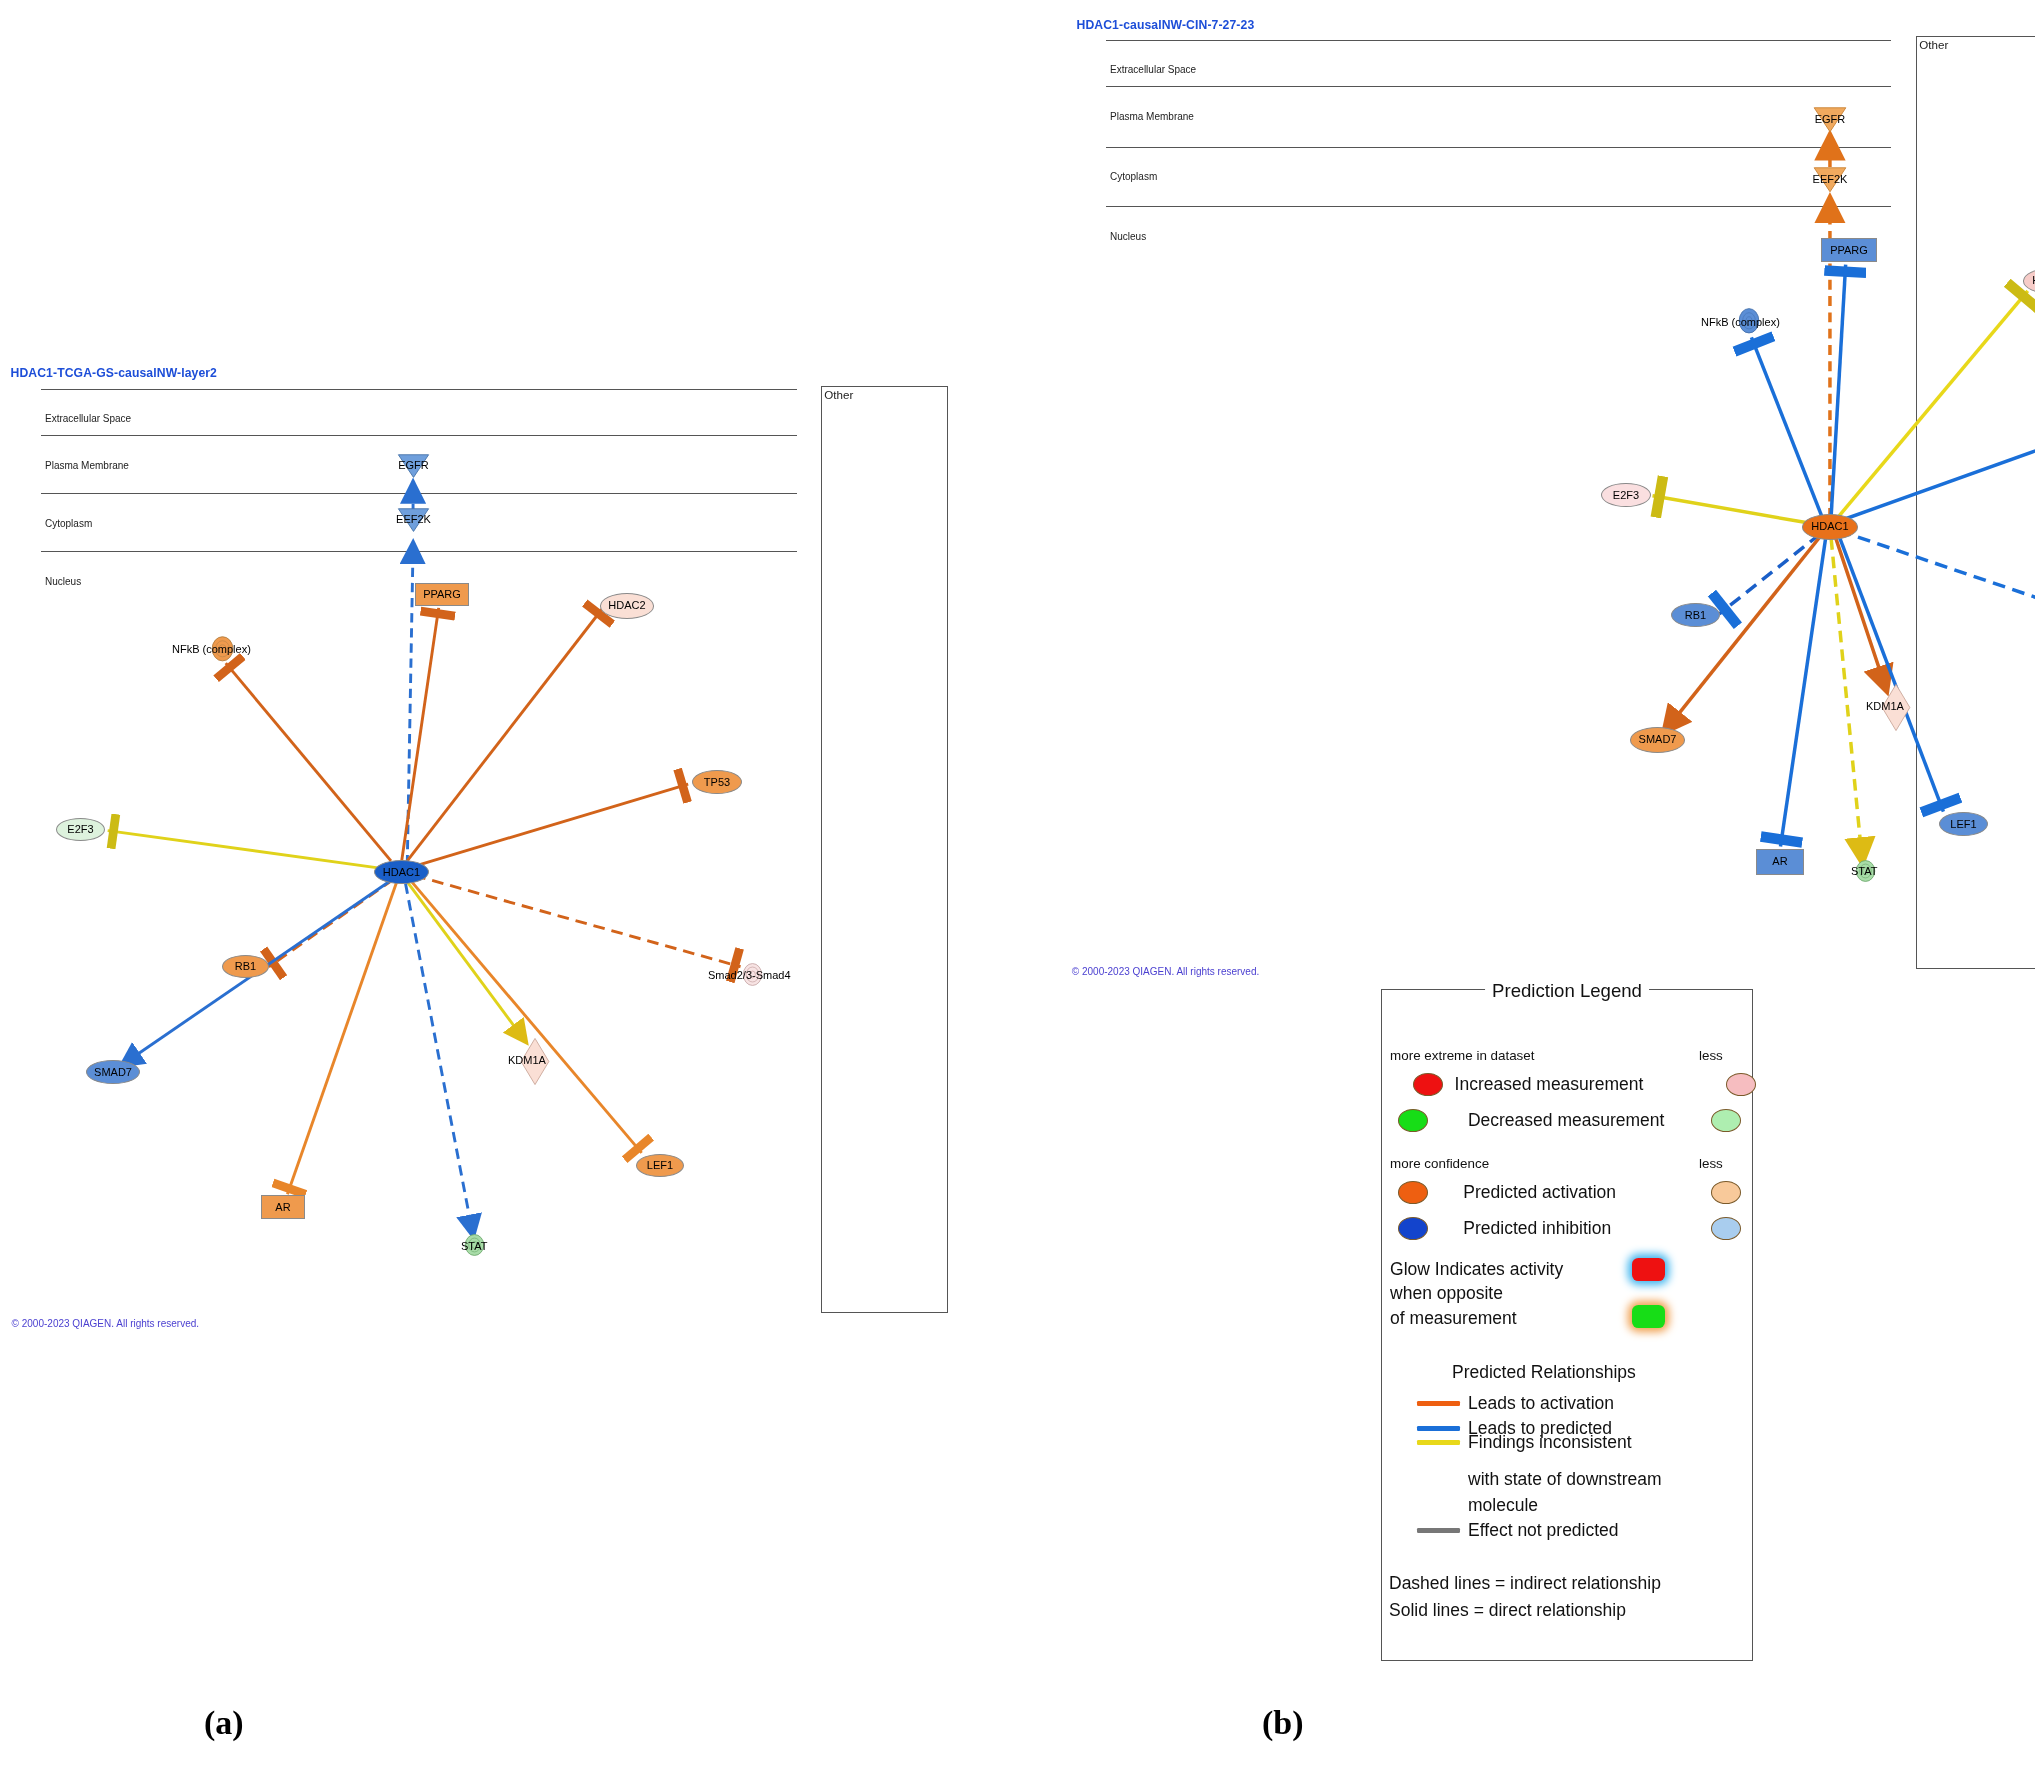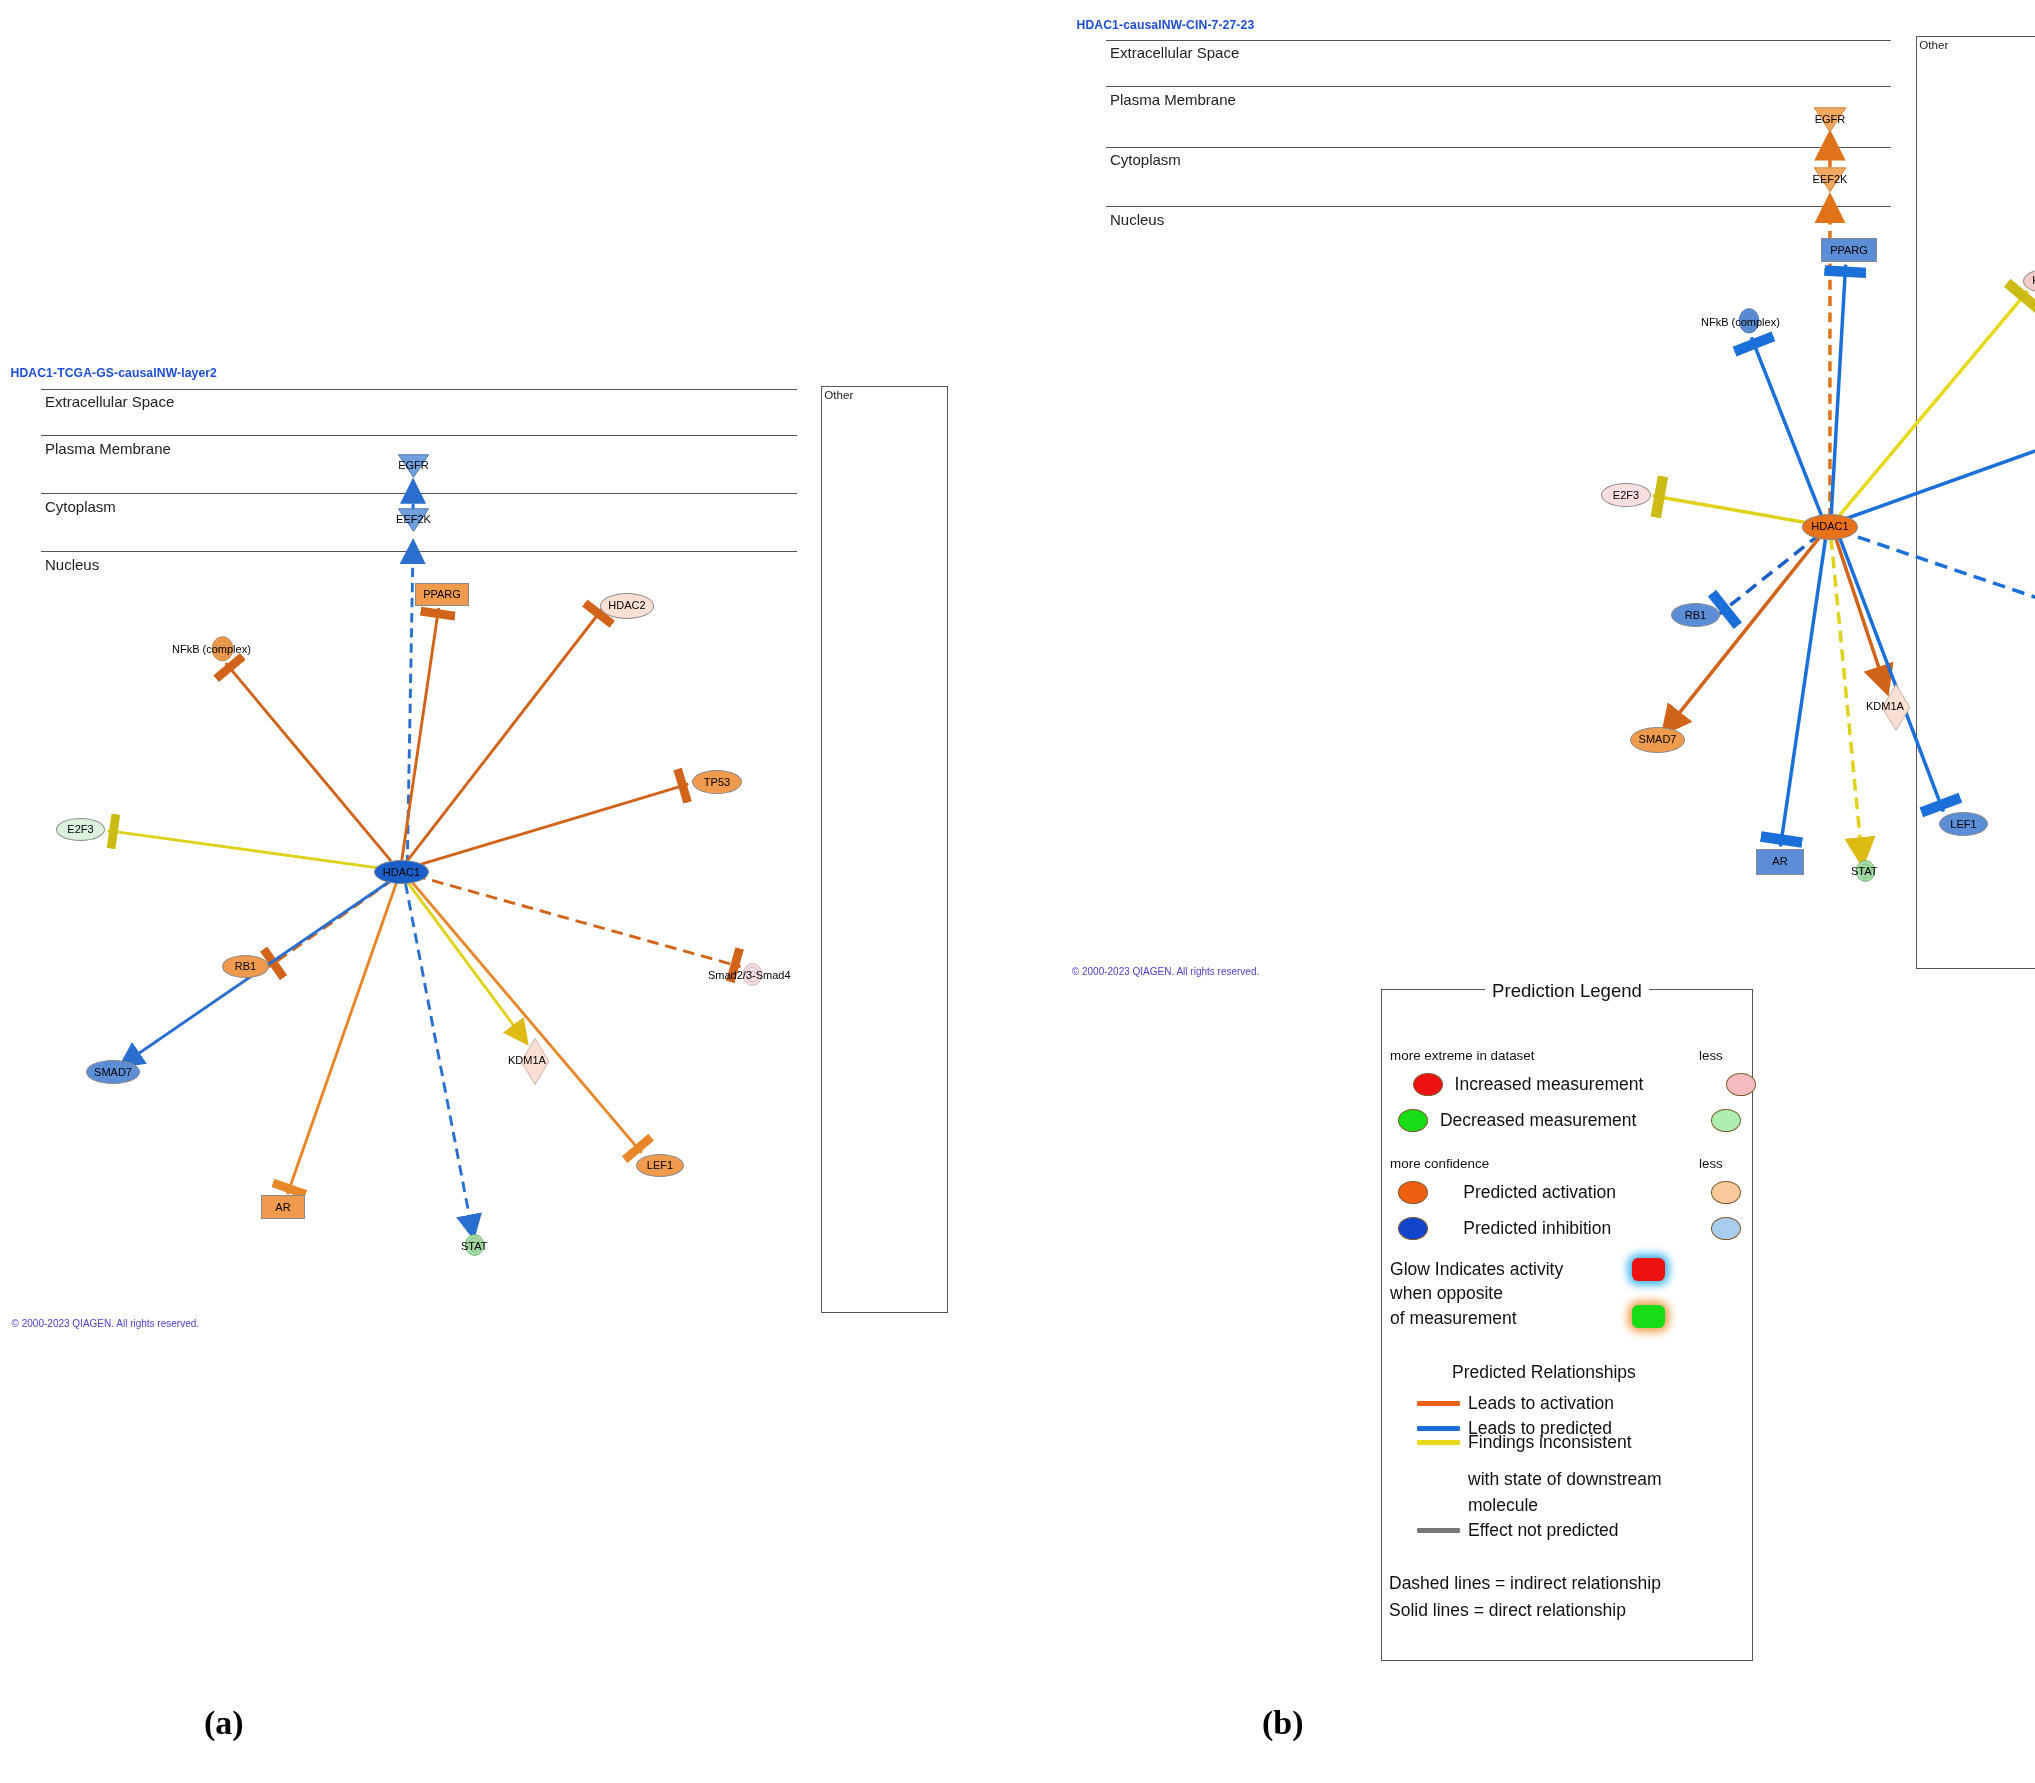--- a/index.html
+++ b/index.html
@@ -1,21 +1,21 @@
 <!DOCTYPE html>
 <html style="font-size:9.3px"><head>
 <meta charset="utf-8">
 <style>
   html,body{margin:0;padding:0;background:#fff;}
   body{width:2035px;height:1783px;position:relative;font-family:"Liberation Sans",sans-serif;color:#000;}
   .panel{position:absolute;}
   .nw-title{position:absolute;color:#1d4ed8;font-size:12.2px;font-weight:bold;white-space:nowrap;letter-spacing:0.1px;}
   .copyright{position:absolute;color:#4a3fd0;font-size:10px;white-space:nowrap;}
   .compart-line{position:absolute;height:0;border-top:1.2px solid #555;}
-  .compart-label{position:absolute;font-size:15px;color:#222;white-space:nowrap;}
+  .compart-label{position:absolute;font-size:10px;color:#222;white-space:nowrap;margin-top:20px;}
   .otherbox{position:absolute;border:0.9px solid #555;background:#fff;}
   .otherbox .olabel{position:absolute;left:2.3px;top:1.2px;font-size:11.6px;color:#222;}
   svg.net{position:absolute;left:0;top:0;overflow:visible;}
   .node{position:absolute;display:flex;align-items:center;justify-content:center;box-sizing:border-box;}
   .node .lbl{position:relative;z-index:5;font-size:11px;color:#000;white-space:nowrap;text-align:center;line-height:1;}
   .shape{position:absolute;left:0;top:0;width:100%;height:100%;}
   .ell{border-radius:50%;border:0.6px solid #8a8a8a;}
   .rect{border:0.6px solid #8a8a8a;}
   .lbl-outside{position:absolute;font-size:11px;white-space:nowrap;color:#000;}
   .figlabel{position:absolute;font-family:"Liberation Serif",serif;font-weight:bold;font-size:34px;color:#000;}
@@ -376,21 +376,21 @@
 
   <span class="lg-small" style="left:8.1px;top:58px;">more extreme in dataset</span>
   <span class="lg-small" style="left:317px;top:58px;">less</span>
 
   <div class="lg-row" style="left:31px;top:83px;width:343px;">
     <span class="swatch" style="background:#ee1111;"></span>
     <span class="lg-txt" style="margin-left:11.6px;">Increased measurement</span>
     <span class="swatch" style="background:#f6bdc0;margin-left:auto;"></span>
   </div>
 
-  <div class="lg-row" style="left:16.3px;top:119px;width:343px;">
+  <div class="lg-row" style="left:16.3px;top:119px;width:343px;gap:28px;">
     <span class="swatch" style="background:#17dd17;"></span>
     <span class="lg-txt" style="margin-left:11.6px;">Decreased measurement</span>
     <span class="swatch" style="background:#aeeeb0;margin-left:auto;"></span>
   </div>
 
   <span class="lg-small" style="left:8.1px;top:166px;">more confidence</span>
   <span class="lg-small" style="left:317px;top:166px;">less</span>
 
   <div class="lg-row" style="left:16.3px;top:191px;width:343px;">
     <span class="swatch" style="background:#ee5f11;"></span>

